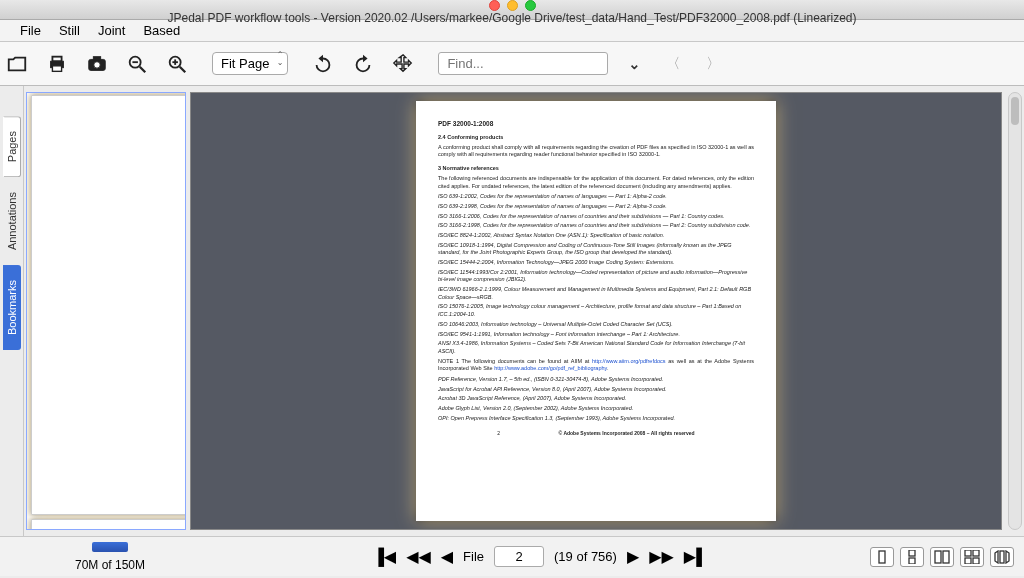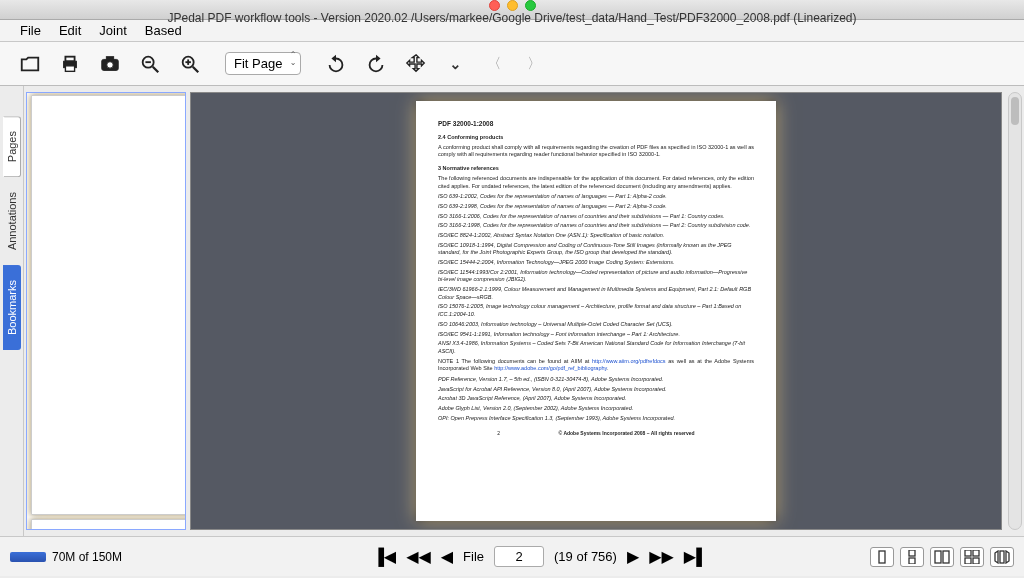--- a/index.html
+++ b/index.html
@@ -12,21 +12,21 @@
 .dot.red { background: #ff5f56; border: 0.5px solid #e0443e; }
 .dot.yellow { background: #ffbd2e; border: 0.5px solid #dea123; }
 .dot.green { background: #27c93f; border: 0.5px solid #1aab29; }
 .title { flex: 1; text-align: center; font-size: 12px; color: #333; }
 
 
 .menubar { height: 22px; background: #f3f3f3; border-bottom: 1px solid #c8c8c8; display: flex; align-items: center; padding: 0 20px; gap: 18px; font-size: 13px; }
 .menubar span { cursor: default; }
 
 
-.toolbar { height: 44px; background: #f7f7f7; border-bottom: 1px solid #bcbcbc; display: flex; align-items: center; padding: 0 17px; gap: 14px; }
+.toolbar { height: 44px; background: #f7f7f7; border-bottom: 1px solid #bcbcbc; display: flex; align-items: center; padding: 0 4px; gap: 14px; }
 .tbtn { width: 26px; height: 26px; display: flex; align-items: center; justify-content: center; cursor: pointer; }
 .tbtn svg { width: 22px; height: 22px; fill: #222; stroke: #222; }
 .zoom-sel { border: 1px solid #aaa; border-radius: 4px; background: #fff; padding: 3px 18px 3px 8px; font-size: 13px; position: relative; margin-left: 8px; margin-right: 8px; }
 .zoom-sel::after { content: "⌃\A⌄"; white-space: pre; position: absolute; right: 4px; top: -2px; font-size: 8px; line-height: 8px; color: #555; }
 .findbox { border: 1px solid #aaa; border-radius: 3px; background: #fff; padding: 3px 8px; font-size: 13px; width: 170px; color: #888; margin-left: 8px; }
 .navarrow { color: #999; font-size: 14px; padding: 0 6px; cursor: pointer; }
 
 
 .main { display: flex; height: 450px; }
 
@@ -52,21 +52,21 @@
 .page .ref { margin-bottom: 2px; font-style: italic; }
 .page .link { color: #1a4fd0; }
 .page .foot { margin-top: 8px; font-size: 5px; text-align: center; }
 
 
 .rscroll { width: 14px; background: #e4e4e4; margin: 6px 2px 6px 0; border: 1px solid #c8c8c8; border-radius: 7px; position: relative; }
 .rscroll::before { content: ""; position: absolute; top: 4px; left: 2px; right: 2px; height: 28px; background: #bdbdbd; border-radius: 5px; }
 
 
 .status { height: 40px; background: #f2f2f2; border-top: 1px solid #c8c8c8; display: flex; align-items: center; padding: 0 10px; gap: 10px; }
-.mem { display: flex; align-items: center; gap: 6px; width: 200px; }
+.mem { display: flex; align-items: center; gap: 6px; width: 200px; flex-direction: column; }
 .mem-bar { width: 36px; height: 10px; background: linear-gradient(#3a6fd8,#2a52b0); border-radius: 2px; }
 .mem-txt { font-size: 12px; }
 .pagenav { flex: 1; display: flex; align-items: center; justify-content: center; gap: 10px; }
 .pagenav .nbtn { cursor: pointer; font-size: 16px; }
 .pagenav input { width: 50px; border: 1px solid #aaa; border-radius: 3px; padding: 2px 4px; text-align: center; font-size: 13px; }
 .viewbtns { display: flex; gap: 6px; }
 .vbtn { width: 24px; height: 20px; border: 1px solid #999; border-radius: 3px; background: #fff; display: flex; align-items: center; justify-content: center; cursor: pointer; }
 .vbtn svg { width: 16px; height: 14px; fill: none; stroke: #333; stroke-width: 1.3; }
 </style>
 </head>
@@ -76,21 +76,21 @@
   <div class="traffic">
     <div class="dot red"></div>
     <div class="dot yellow"></div>
     <div class="dot green"></div>
   </div>
   <div class="title">JPedal PDF workflow tools - Version 2020.02 /Users/markee/Google Drive/test_data/Hand_Test/PDF32000_2008.pdf (Linearized)</div>
 </div>
 
 <div class="menubar">
   <span>File</span>
-  <span>Edit</span>
+  <span>Still</span>
   <span>Joint</span>
   <span>Based</span>
 </div>
 
 <div class="toolbar">
   <div class="tbtn">
       <svg viewBox="0 0 24 24">
         <path d="M3 7h5l2-2h11v14H3z" fill="none" stroke-width="2"></path>
       </svg>
     </div>
@@ -132,20 +132,21 @@
   <div class="tbtn">
       <svg viewBox="0 0 24 24">
         <path d="M12 5V2l5 4-5 4V7a6 6 0 1 0 6 6h2a8 8 0 1 1-8-8z" fill="#222" stroke="none"></path>
       </svg>
     </div>
   <div class="tbtn">
       <svg viewBox="0 0 24 24">
         <path d="M12 2l3 3h-2v5h5V8l3 3-3 3v-2h-5v5h2l-3 3-3-3h2v-5H5v2l-3-3 3-3v2h5V5H8z" fill="none" stroke-width="1.5"></path>
       </svg>
     </div>
+  <input class="findbox" placeholder="Find..." style="">
   <span class="navarrow" style="color:#333;font-weight:bold">⌄</span>
   <span class="navarrow">〈</span>
   <span class="navarrow">〉</span>
 </div>
 
 <div class="main">
   <div class="sidetabs">
     <div class="sidetab active">Pages</div>
     <div class="sidetab">Annotations</div>
     <div class="sidetab blue">Bookmarks</div>

